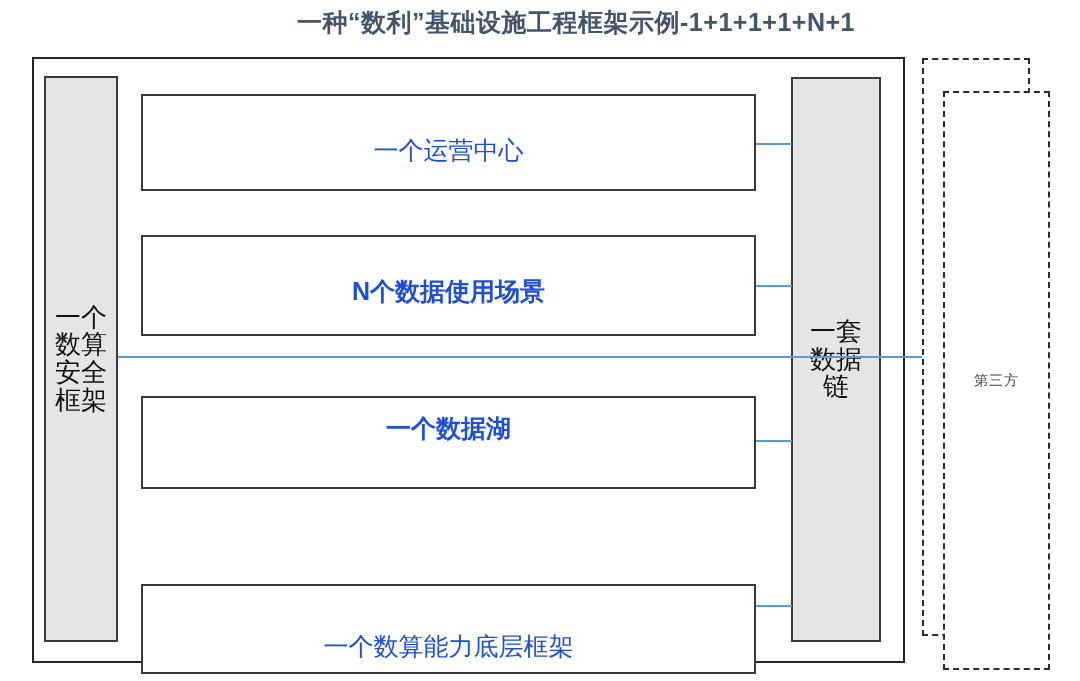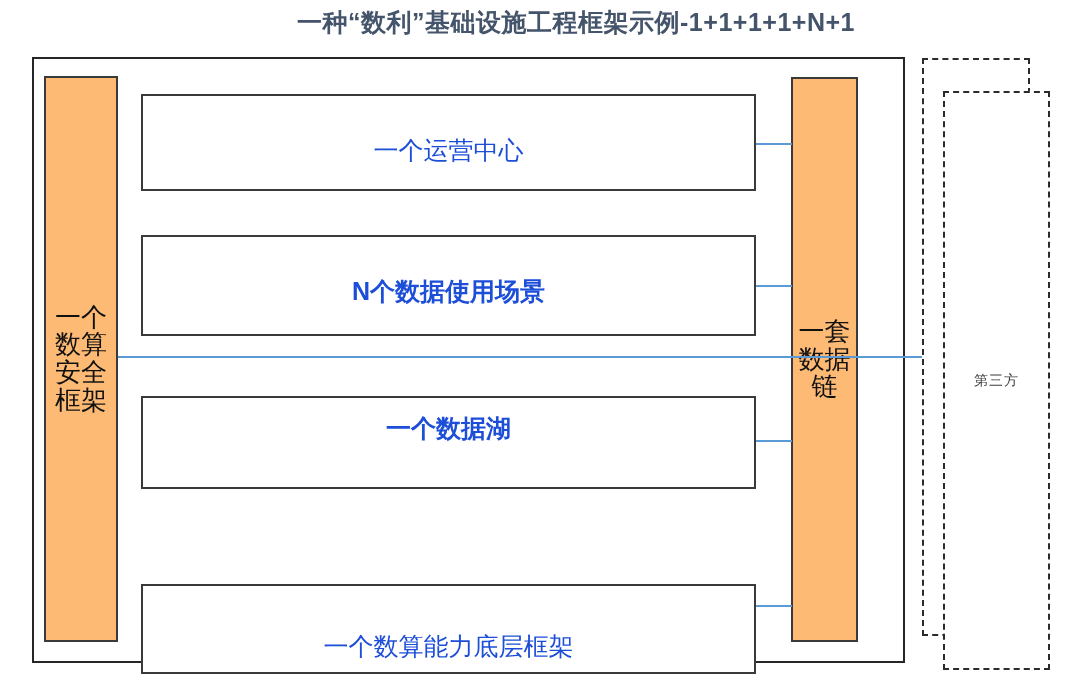--- a/index.html
+++ b/index.html
@@ -40,35 +40,35 @@
     border: 2px solid #262626;
     box-sizing: border-box;
     background: transparent;
   }
 
   
   .vbox {
     position: absolute;
     border: 2px solid #3a3a3a;
     box-sizing: border-box;
-    background: #fdba74;
+    background: #e5e5e5;
     display: flex;
     align-items: center;
     justify-content: center;
   }
   #left-vbox {
     left: 44px;
     top: 76px;
     width: 74px;
     height: 566px;
   }
   #right-vbox {
     left: 791px;
     top: 77px;
-    width: 67px;
+    width: 90px;
     height: 565px;
   }
   .vlabel {
     font-size: 26px;
     color: #111111;
     line-height: 1.06;
     text-align: center;
     writing-mode: horizontal-tb;
     letter-spacing: 0;
   }

